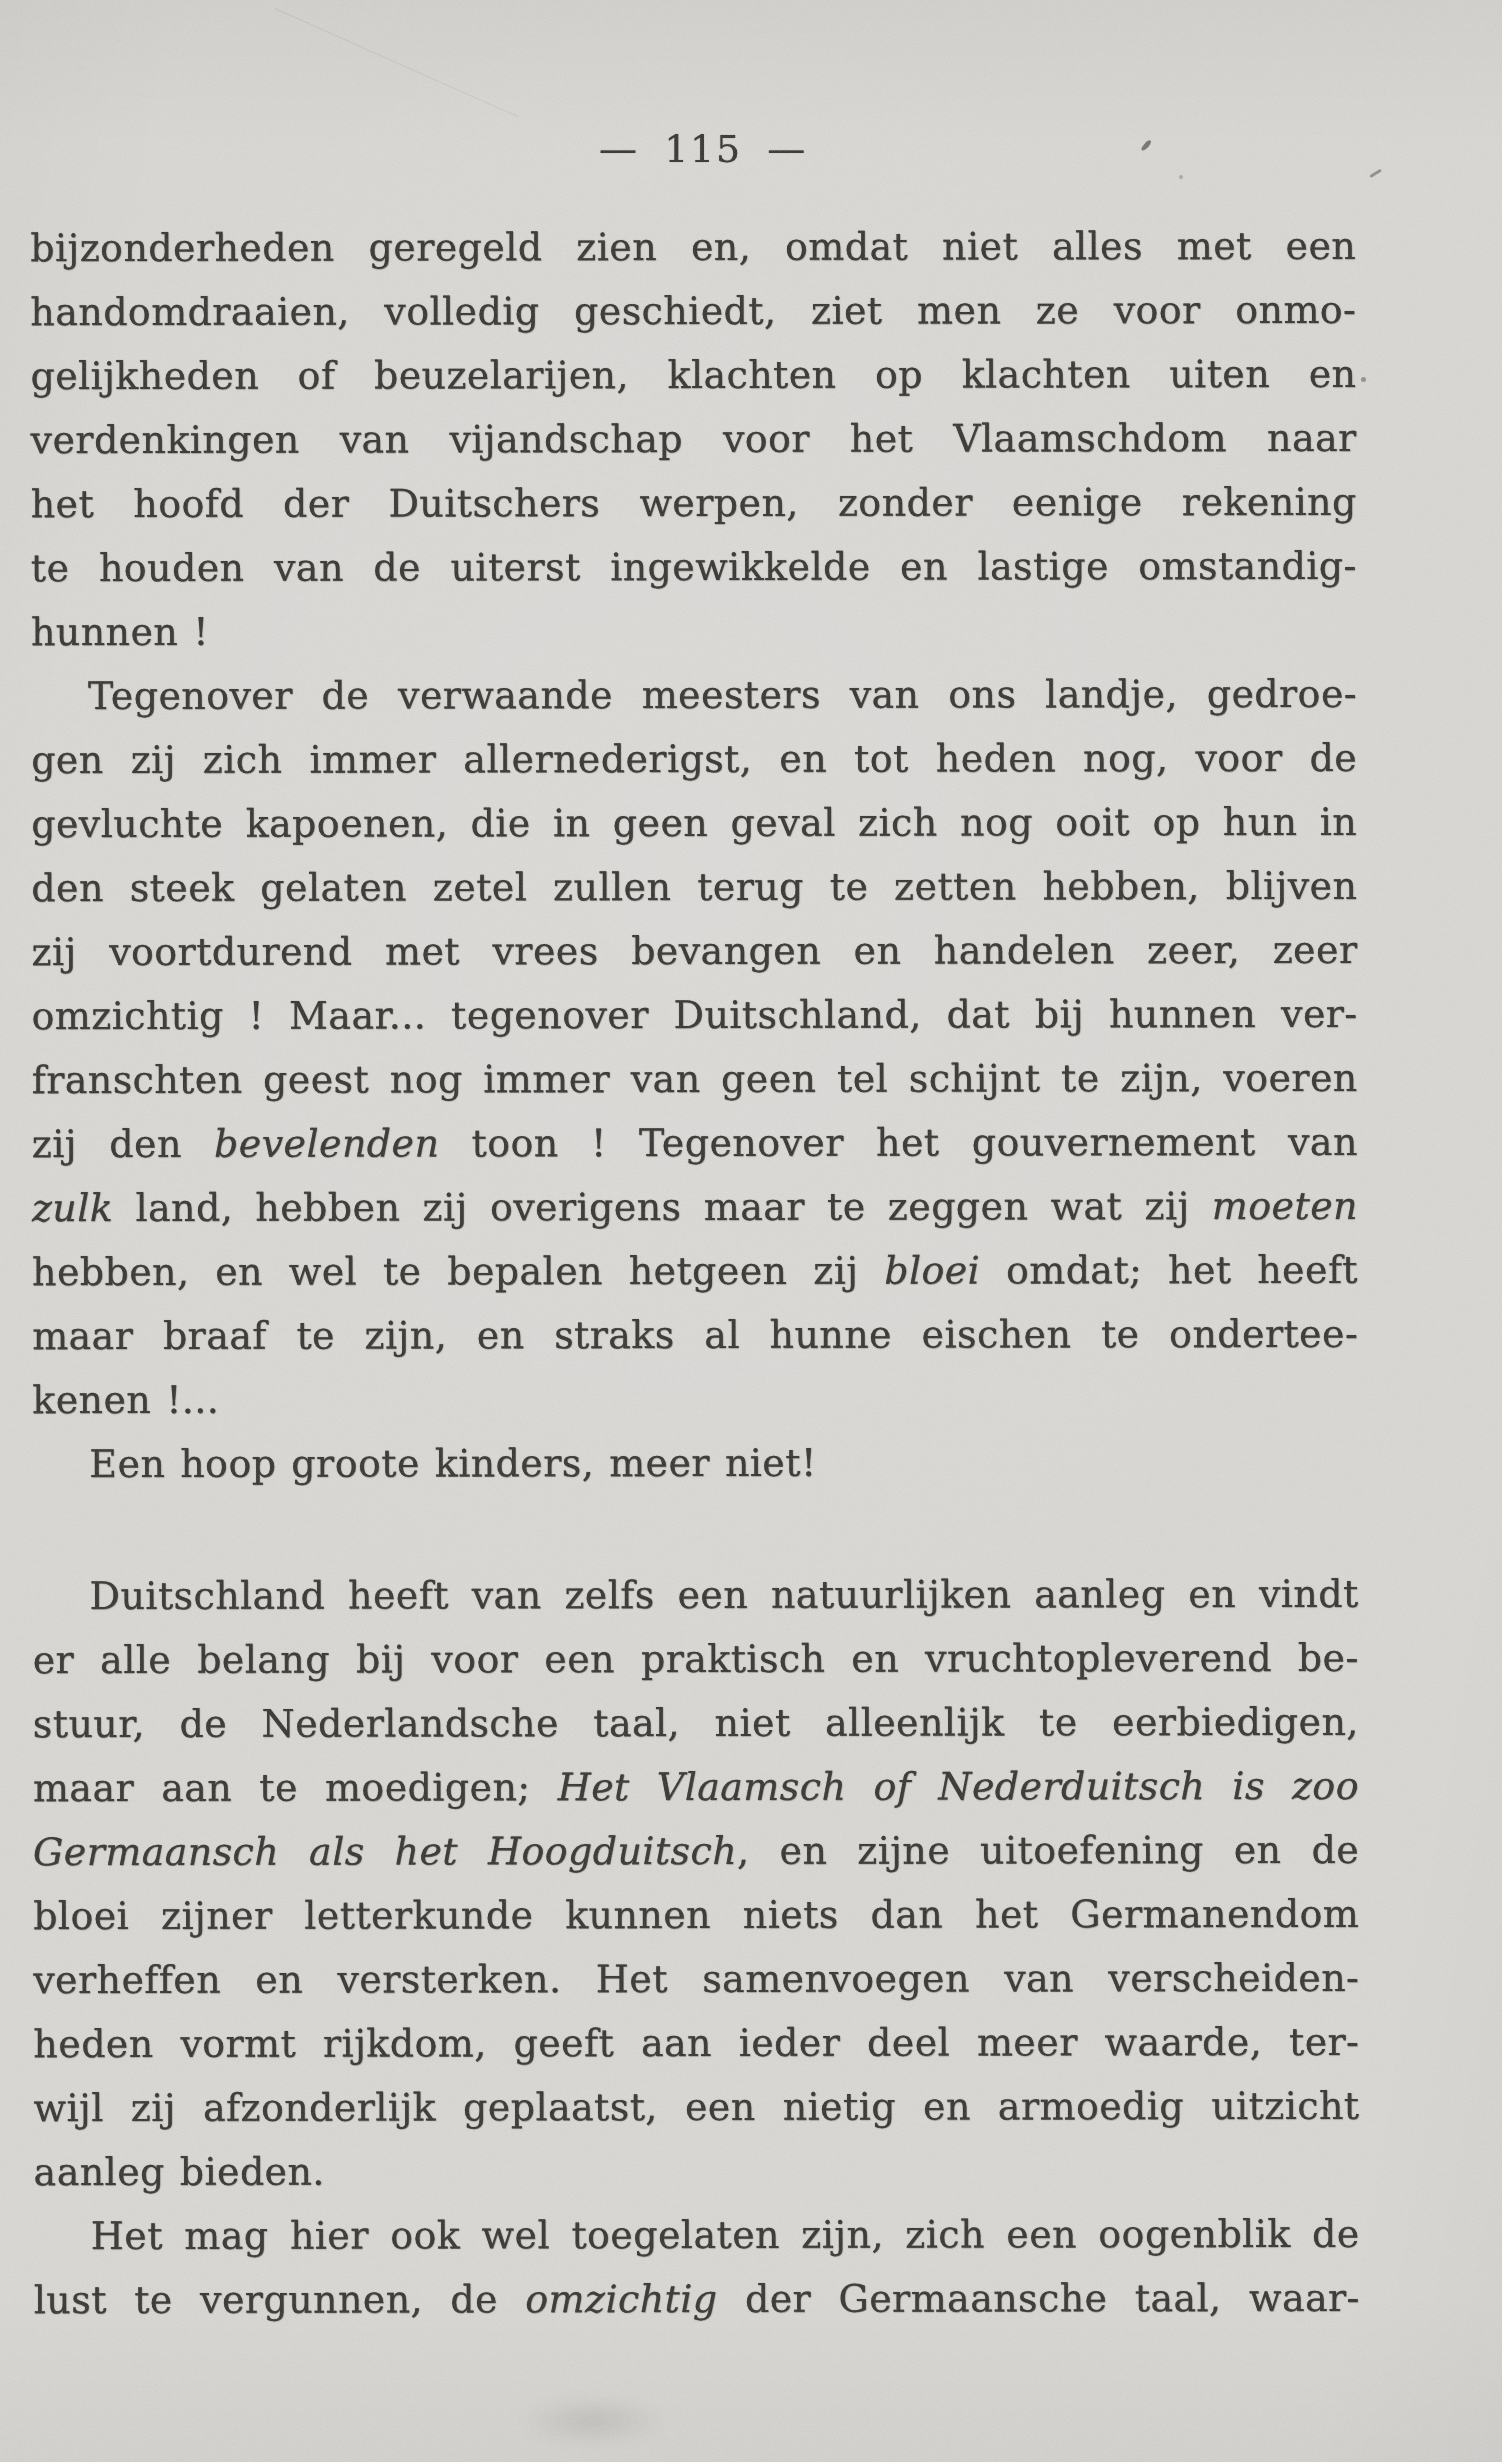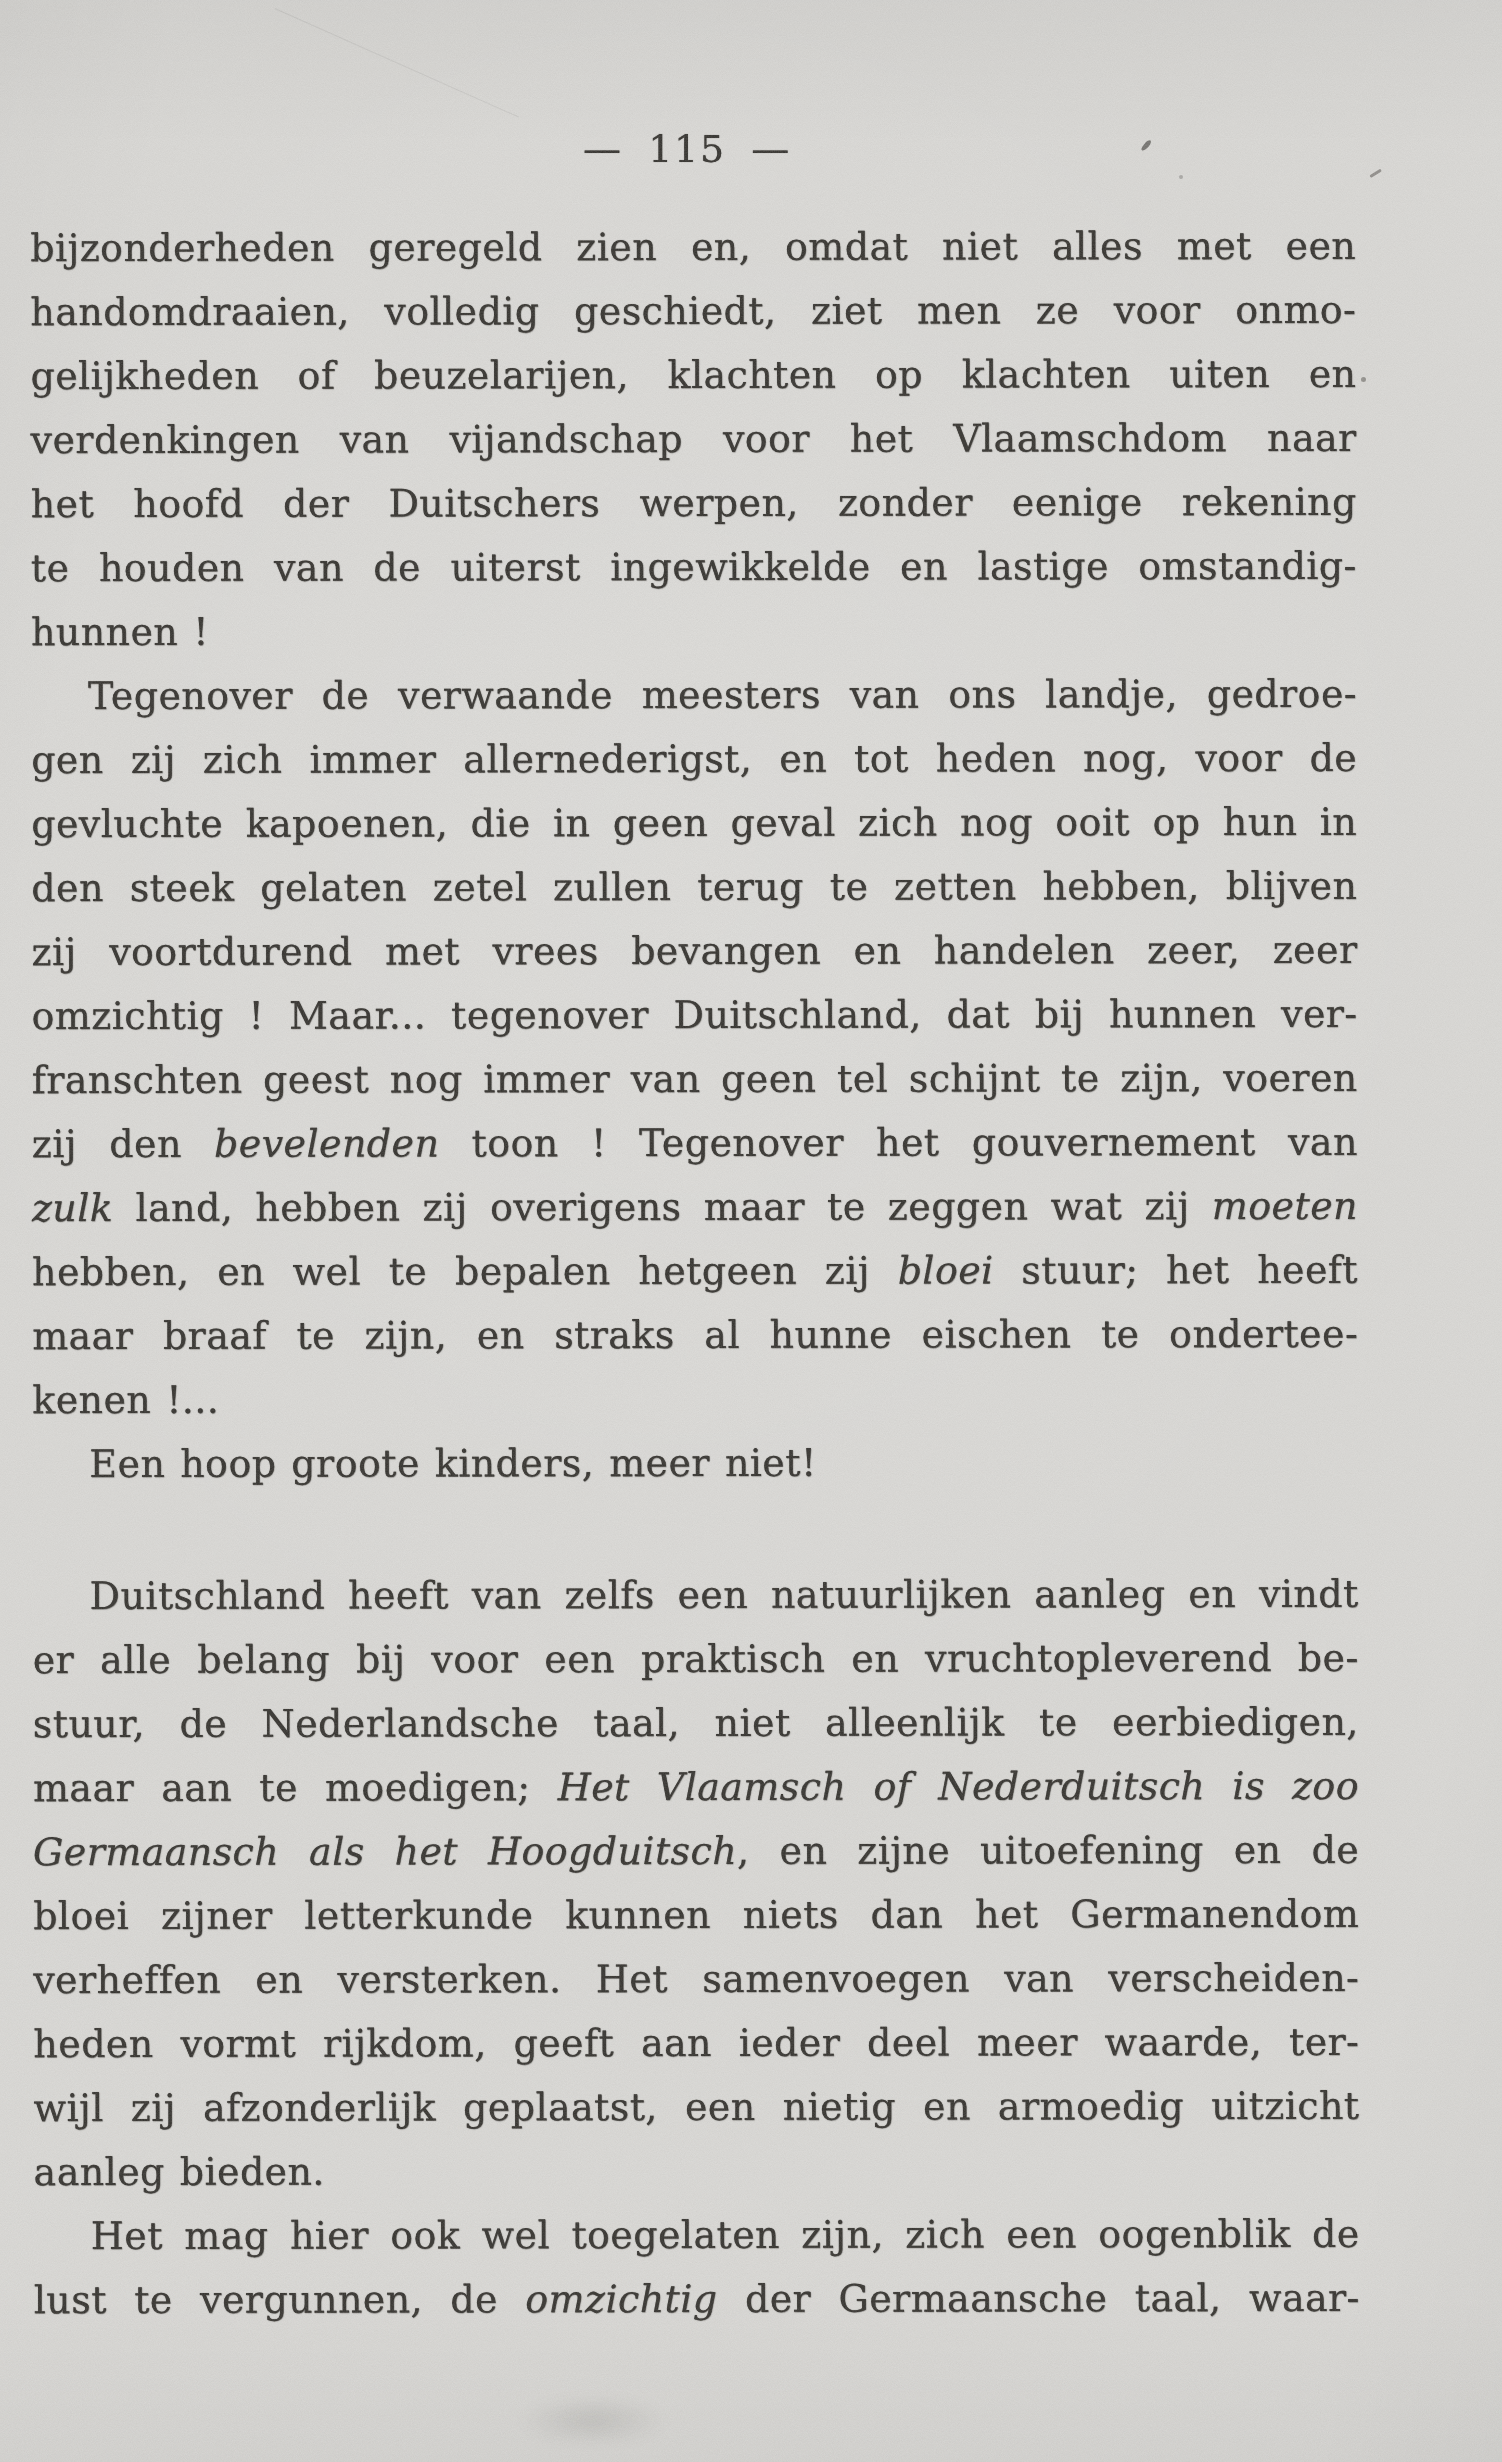--- a/index.html
+++ b/index.html
@@ -15,21 +15,21 @@
       linear-gradient(180deg, rgba(0,0,0,0.035) 0%, rgba(0,0,0,0) 6%, rgba(0,0,0,0) 93%, rgba(0,0,0,0.03) 100%),
       linear-gradient(100deg, rgba(0,0,0,0.02) 0%, rgba(0,0,0,0) 10%, rgba(0,0,0,0) 90%, rgba(0,0,0,0.025) 100%),
       #d9d8d5;
     font-family: "DejaVu Serif", "Liberation Serif", serif;
     color: #2f2d29;
   }
 
   .page-number {
     position: absolute;
     top: 117px;
-    left: 24px;
+    left: 40px;
     width: 1326px;
     height: 64px;
     line-height: 64px;
     text-align: center;
     font-size: 38px;
     word-spacing: 11.7px;
     letter-spacing: 1.7px;
     text-shadow: 0 0 0.9px rgba(40,38,34,0.75);
   }
 
@@ -117,21 +117,21 @@
       <div class="paragraph">
         <div class="line just first"><span class="seg-roman">Tegenover de verwaande meesters van ons landje, gedroe-</span></div>
         <div class="line just"><span class="seg-roman">gen zij zich immer allernederigst, en tot heden nog, voor de</span></div>
         <div class="line just"><span class="seg-roman">gevluchte kapoenen, die in geen geval zich nog ooit op hun in</span></div>
         <div class="line just"><span class="seg-roman">den steek gelaten zetel zullen terug te zetten hebben, blijven</span></div>
         <div class="line just"><span class="seg-roman">zij voortdurend met vrees bevangen en handelen zeer, zeer</span></div>
         <div class="line just"><span class="seg-roman">omzichtig ! Maar... tegenover Duitschland, dat bij hunnen ver-</span></div>
         <div class="line just"><span class="seg-roman">franschten geest nog immer van geen tel schijnt te zijn, voeren</span></div>
         <div class="line just"><span class="seg-roman">zij den </span><span class="seg-italic">bevelenden</span><span class="seg-roman"> toon ! Tegenover het gouvernement van</span></div>
         <div class="line just"><span class="seg-italic">zulk</span><span class="seg-roman"> land, hebben zij overigens maar te zeggen wat zij </span><span class="seg-italic">moeten</span></div>
-        <div class="line just"><span class="seg-roman">hebben, en wel te bepalen hetgeen zij </span><span class="seg-italic">bloei</span><span class="seg-roman"> stuur; het heeft</span></div>
+        <div class="line just"><span class="seg-roman">hebben, en wel te bepalen hetgeen zij </span><span class="seg-italic">bloei</span><span class="seg-roman"> omdat; het heeft</span></div>
         <div class="line just"><span class="seg-roman">maar braaf te zijn, en straks al hunne eischen te ondertee-</span></div>
         <div class="line"><span class="seg-roman">kenen !...</span></div>
       </div>
       <div class="paragraph">
         <div class="line first"><span class="seg-roman">Een hoop groote kinders, meer niet!</span></div>
       </div>
       <div class="paragraph gap-before">
         <div class="line just first"><span class="seg-roman">Duitschland heeft van zelfs een natuurlijken aanleg en vindt</span></div>
         <div class="line just"><span class="seg-roman">er alle belang bij voor een praktisch en vruchtopleverend be-</span></div>
         <div class="line just"><span class="seg-roman">stuur, de Nederlandsche taal, niet alleenlijk te eerbiedigen,</span></div>

